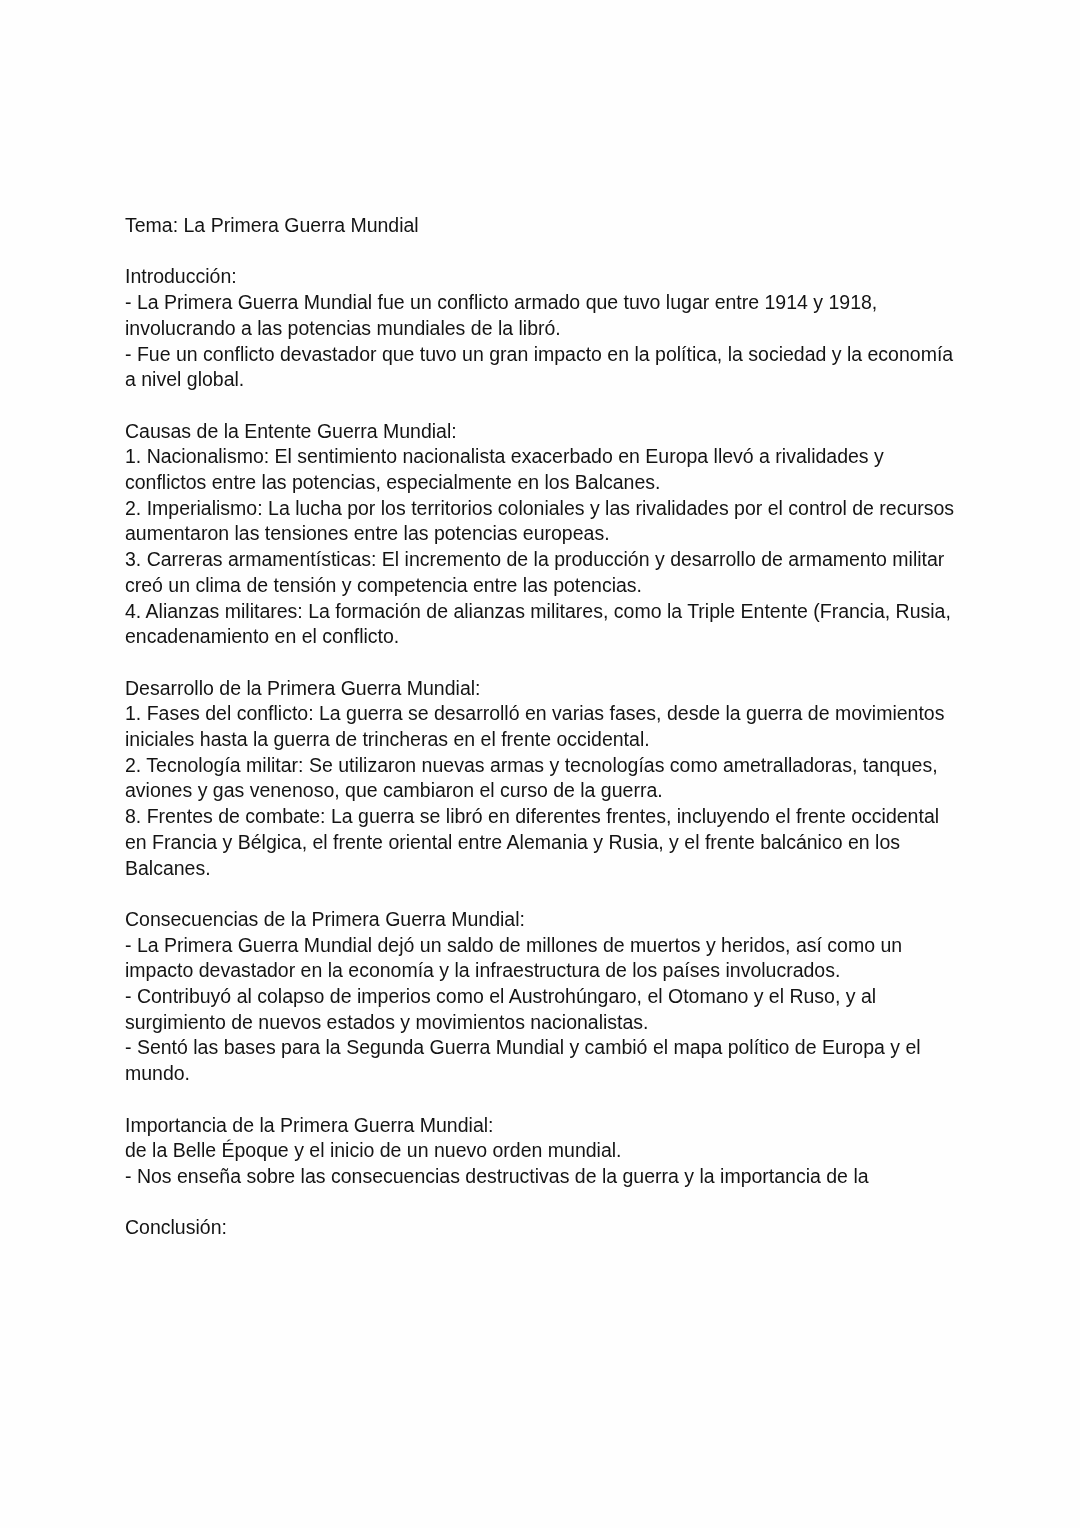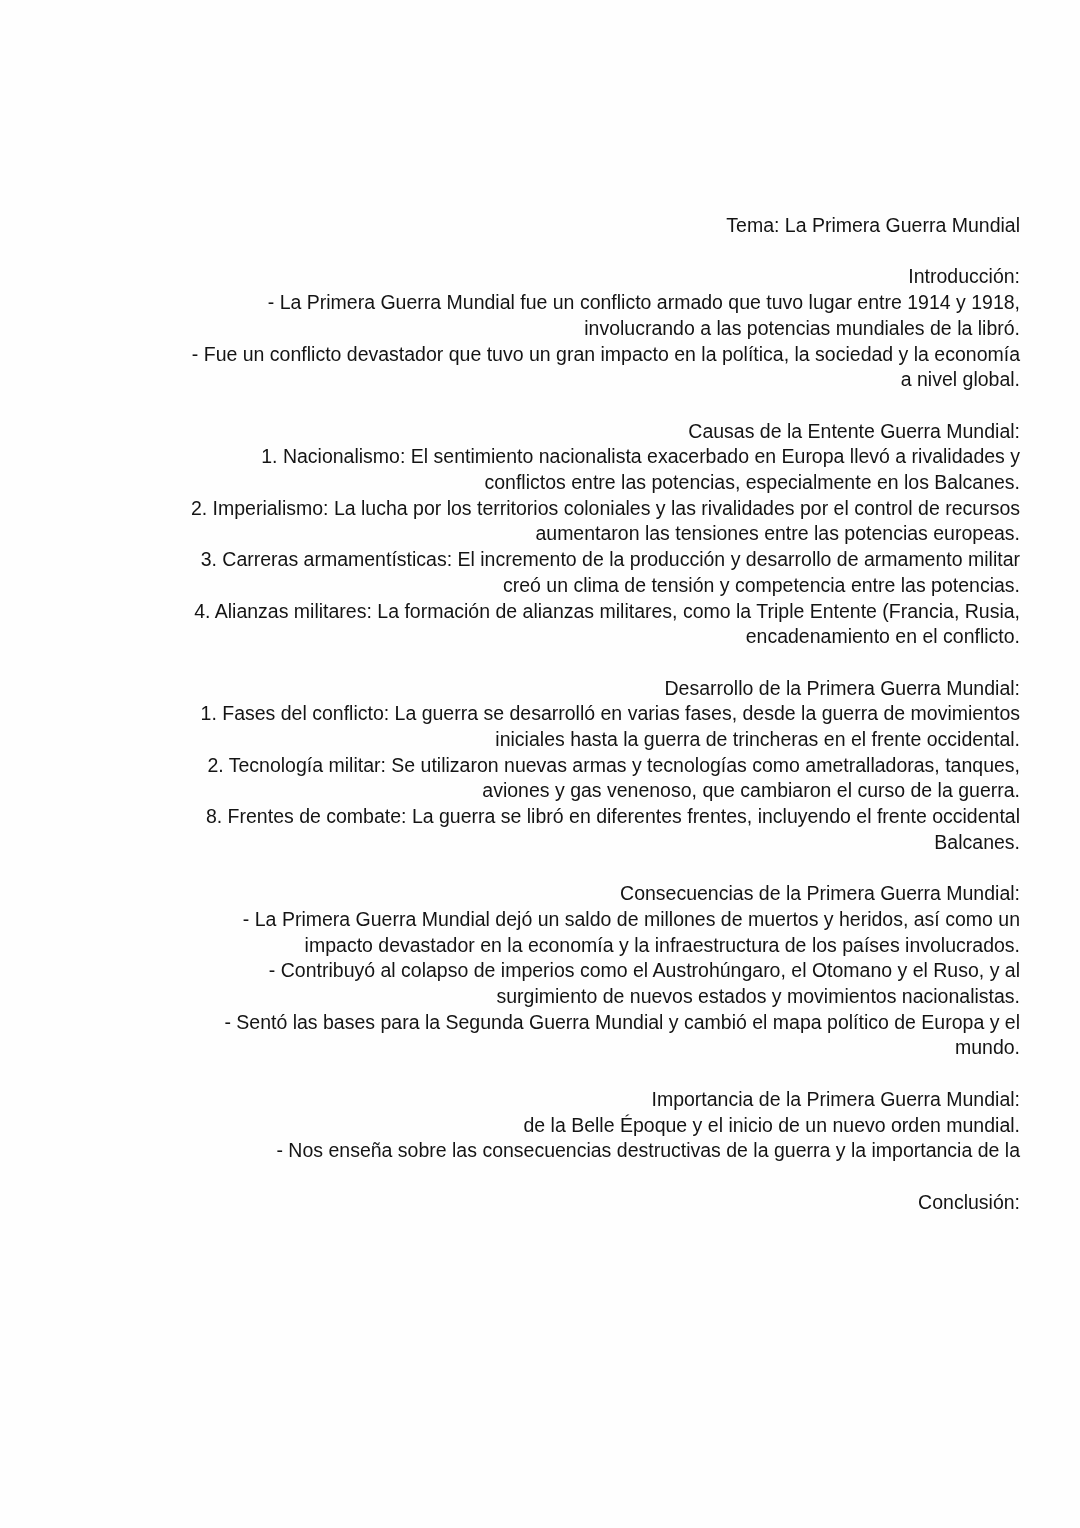--- a/index.html
+++ b/index.html
@@ -15,21 +15,20 @@
   .page {
     box-sizing: border-box;
     width: 1080px;
     height: 1528px;
     background: #fefefe;
     padding: 213px 60px 0 125px;
     font-family: "Liberation Sans", sans-serif;
     font-size: 19.5px;
     line-height: 25.7px;
     color: #141414;
-    text-align: right;
   }
   .block + .block {
     margin-top: 25.7px;
   }
   .line {
     white-space: pre;
   }
 </style>
 </head>
 <body>
@@ -57,20 +56,21 @@
         <div class="line">4. Alianzas militares: La formación de alianzas militares, como la Triple Entente (Francia, Rusia,</div>
         <div class="line">encadenamiento en el conflicto.</div>
       </div>
       <div class="block">
         <div class="line">Desarrollo de la Primera Guerra Mundial:</div>
         <div class="line">1. Fases del conflicto: La guerra se desarrolló en varias fases, desde la guerra de movimientos</div>
         <div class="line">iniciales hasta la guerra de trincheras en el frente occidental.</div>
         <div class="line">2. Tecnología militar: Se utilizaron nuevas armas y tecnologías como ametralladoras, tanques,</div>
         <div class="line">aviones y gas venenoso, que cambiaron el curso de la guerra.</div>
         <div class="line">8. Frentes de combate: La guerra se libró en diferentes frentes, incluyendo el frente occidental</div>
+        <div class="line">en Francia y Bélgica, el frente oriental entre Alemania y Rusia, y el frente balcánico en los</div>
         <div class="line">Balcanes.</div>
       </div>
       <div class="block">
         <div class="line">Consecuencias de la Primera Guerra Mundial:</div>
         <div class="line">- La Primera Guerra Mundial dejó un saldo de millones de muertos y heridos, así como un</div>
         <div class="line">impacto devastador en la economía y la infraestructura de los países involucrados.</div>
         <div class="line">- Contribuyó al colapso de imperios como el Austrohúngaro, el Otomano y el Ruso, y al</div>
         <div class="line">surgimiento de nuevos estados y movimientos nacionalistas.</div>
         <div class="line">- Sentó las bases para la Segunda Guerra Mundial y cambió el mapa político de Europa y el</div>
         <div class="line">mundo.</div>

